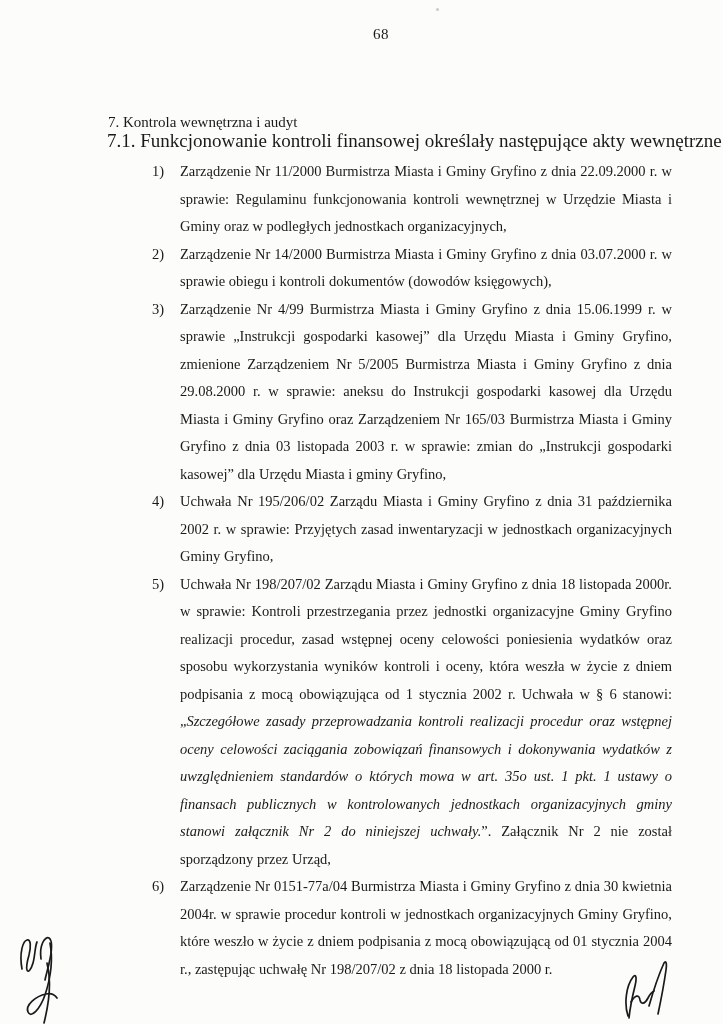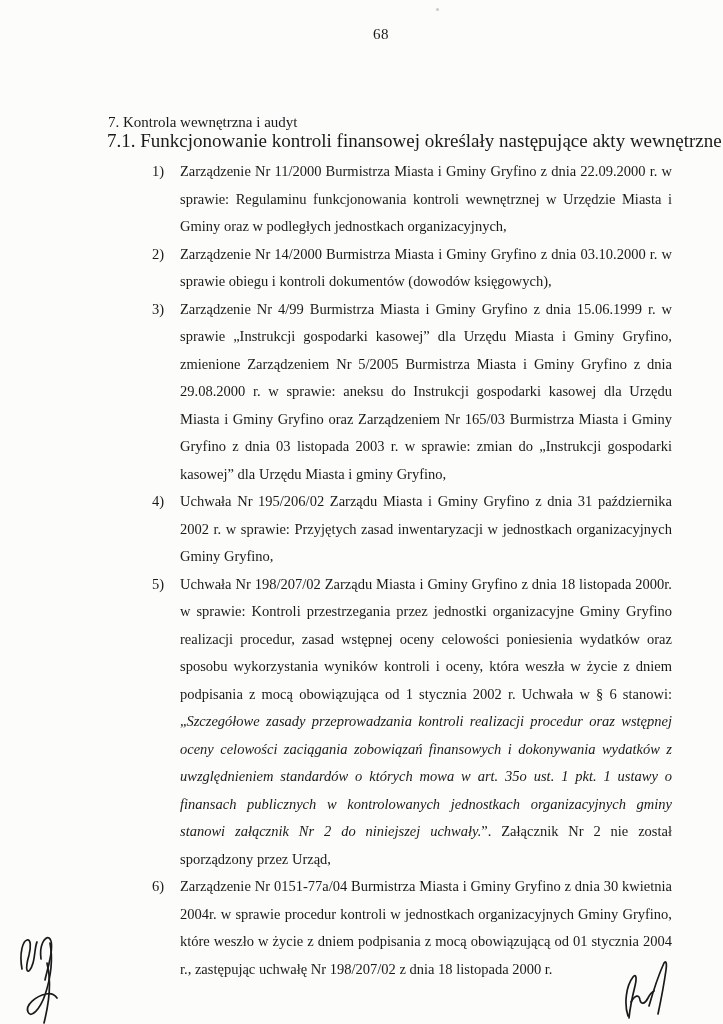--- a/index.html
+++ b/index.html
@@ -79,21 +79,21 @@
 
   <div class="section-subheading">7.1. Funkcjonowanie kontroli finansowej określały następujące akty wewnętrzne Urzędu:</div>
 
   <div class="ordinance-list">
       <div class="list-item">
         <span class="item-number">1)</span>
         <div class="item-text"><span>Zarządzenie Nr 11/2000 Burmistrza Miasta i Gminy Gryfino z dnia 22.09.2000 r. w sprawie: Regulaminu funkcjonowania kontroli wewnętrznej w Urzędzie Miasta i Gminy oraz w podległych jednostkach organizacyjnych,</span></div>
       </div>
       <div class="list-item">
         <span class="item-number">2)</span>
-        <div class="item-text"><span>Zarządzenie Nr 14/2000 Burmistrza Miasta i Gminy Gryfino z dnia 03.10.2000 r. w sprawie obiegu i kontroli dokumentów (dowodów księgowych),</span></div>
+        <div class="item-text"><span>Zarządzenie Nr 14/2000 Burmistrza Miasta i Gminy Gryfino z dnia 03.07.2000 r. w sprawie obiegu i kontroli dokumentów (dowodów księgowych),</span></div>
       </div>
       <div class="list-item">
         <span class="item-number">3)</span>
         <div class="item-text"><span>Zarządzenie Nr 4/99 Burmistrza Miasta i Gminy Gryfino z dnia 15.06.1999 r. w sprawie „Instrukcji gospodarki kasowej” dla Urzędu Miasta i Gminy Gryfino, zmienione Zarządzeniem Nr 5/2005 Burmistrza Miasta i Gminy Gryfino z dnia 29.08.2000 r. w sprawie: aneksu do Instrukcji gospodarki kasowej dla Urzędu Miasta i Gminy Gryfino oraz Zarządzeniem Nr 165/03 Burmistrza Miasta i Gminy Gryfino z dnia 03 listopada 2003 r. w sprawie: zmian do „Instrukcji gospodarki kasowej” dla Urzędu Miasta i gminy Gryfino,</span></div>
       </div>
       <div class="list-item">
         <span class="item-number">4)</span>
         <div class="item-text"><span>Uchwała Nr 195/206/02 Zarządu Miasta i Gminy Gryfino z dnia 31 października 2002 r. w sprawie: Przyjętych zasad inwentaryzacji w jednostkach organizacyj­nych Gminy Gryfino,</span></div>
       </div>
       <div class="list-item">

